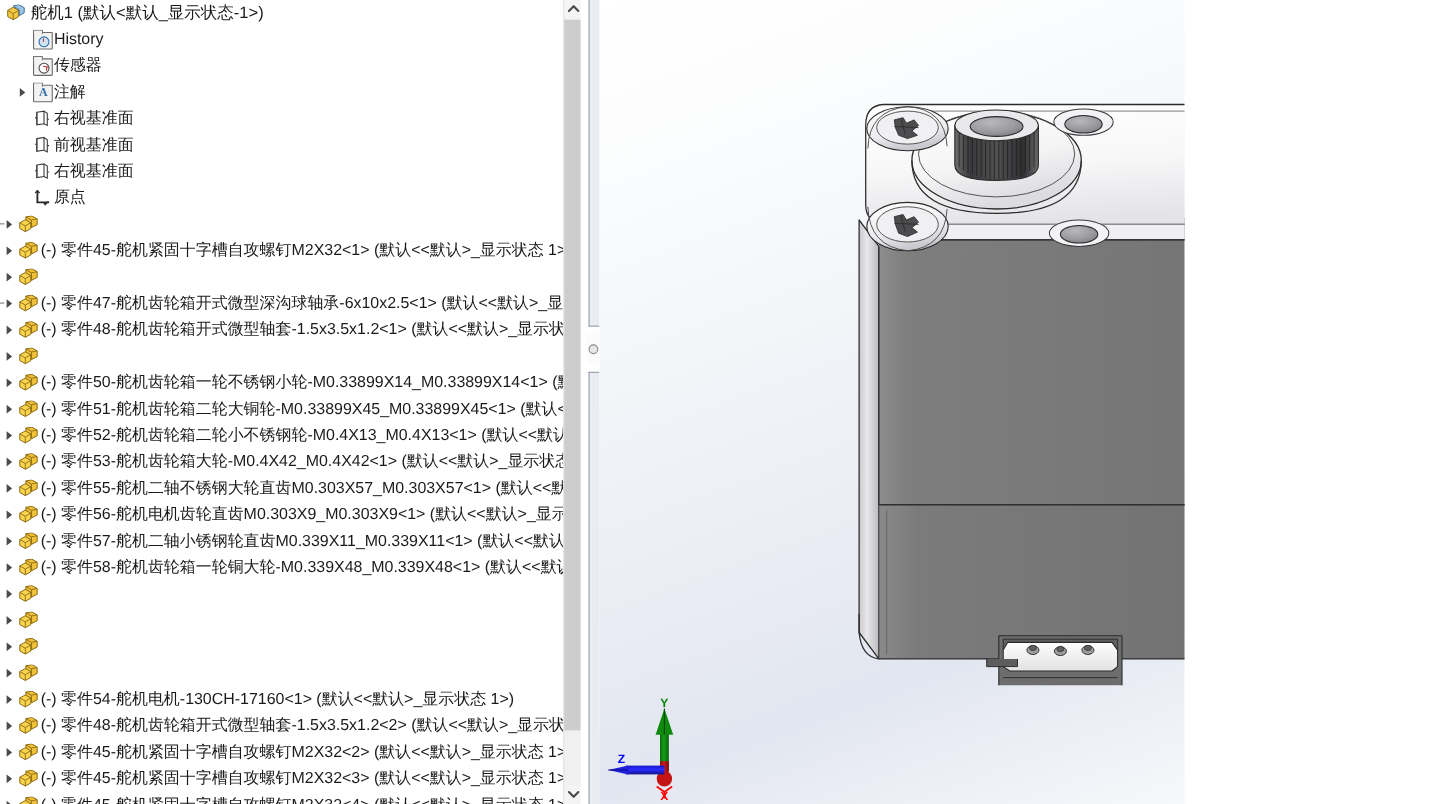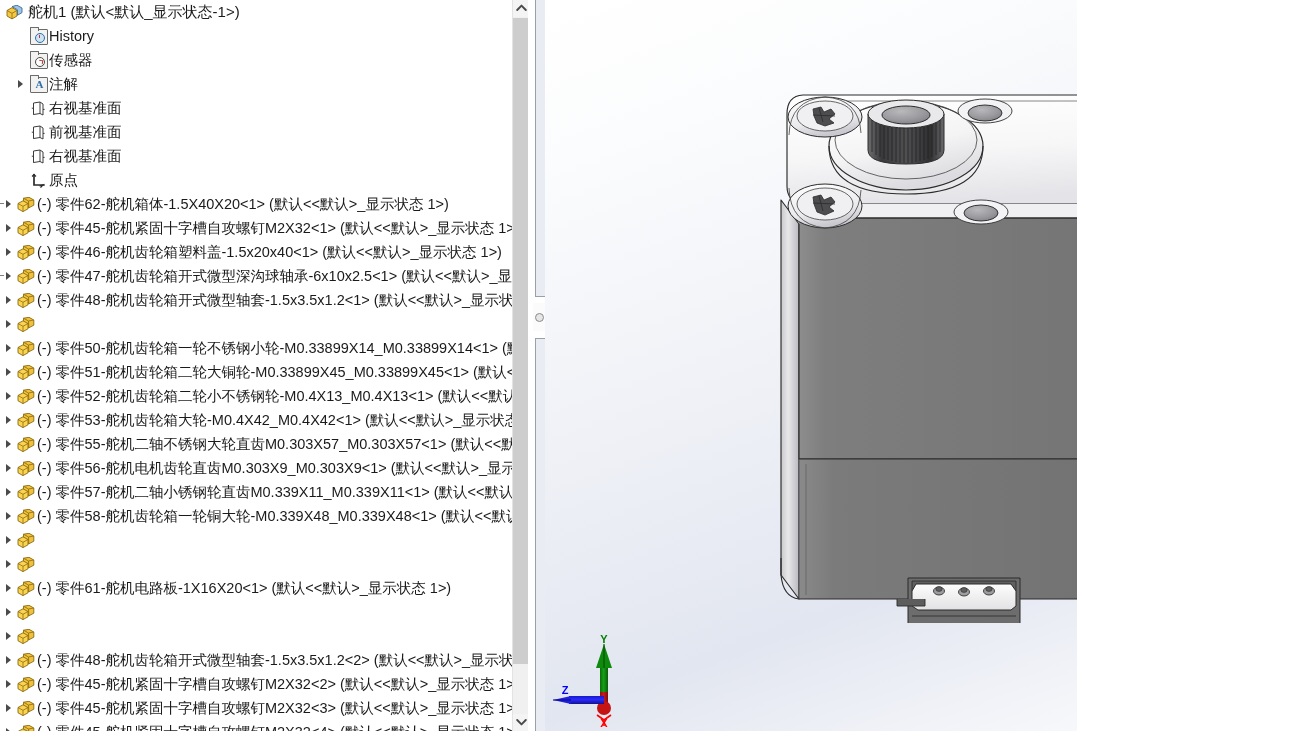--- a/index.html
+++ b/index.html
@@ -396,21 +396,20 @@
             <span class="row-icon">
               <span class="ic ic-part"><svg width="18" height="16" viewBox="0 0 18 16">
                   <path d="M6.5 1.2 L12 0.3 L16.8 3 L16.8 8.2 L11.8 10.8 L6.5 8.2 Z" fill="#f0c13a" stroke="#8a6a12" stroke-width="0.9"></path>
                   <path d="M6.5 1.2 L11.5 4 L16.8 3" fill="none" stroke="#8a6a12" stroke-width="0.8"></path>
                   <path d="M11.5 4 L11.8 10.8" fill="none" stroke="#8a6a12" stroke-width="0.8"></path>
                   <path d="M1 6.5 L6 3.8 L11 6.5 L11 11.8 L6 14.6 L1 11.8 Z" fill="#fad44f" stroke="#8a6a12" stroke-width="0.9"></path>
                   <path d="M1 6.5 L6 9.3 L11 6.5" fill="none" stroke="#8a6a12" stroke-width="0.8"></path>
                   <path d="M6 9.3 L6 14.6" fill="none" stroke="#8a6a12" stroke-width="0.8"></path>
                 </svg></span>
             </span>
-            <span class="row-label">(-) 零件62-舵机箱体-1.5X40X20&lt;1&gt;  (默认&lt;&lt;默认&gt;_显示状态 1&gt;)</span>
           </div>
           <div class="tree-row lvl0">
             <span class="expander has-arrow"></span>
             <span class="row-icon">
               <span class="ic ic-part"><svg width="18" height="16" viewBox="0 0 18 16">
                   <path d="M6.5 1.2 L12 0.3 L16.8 3 L16.8 8.2 L11.8 10.8 L6.5 8.2 Z" fill="#f0c13a" stroke="#8a6a12" stroke-width="0.9"></path>
                   <path d="M6.5 1.2 L11.5 4 L16.8 3" fill="none" stroke="#8a6a12" stroke-width="0.8"></path>
                   <path d="M11.5 4 L11.8 10.8" fill="none" stroke="#8a6a12" stroke-width="0.8"></path>
                   <path d="M1 6.5 L6 3.8 L11 6.5 L11 11.8 L6 14.6 L1 11.8 Z" fill="#fad44f" stroke="#8a6a12" stroke-width="0.9"></path>
                   <path d="M1 6.5 L6 9.3 L11 6.5" fill="none" stroke="#8a6a12" stroke-width="0.8"></path>
@@ -424,21 +423,20 @@
             <span class="row-icon">
               <span class="ic ic-part"><svg width="18" height="16" viewBox="0 0 18 16">
                   <path d="M6.5 1.2 L12 0.3 L16.8 3 L16.8 8.2 L11.8 10.8 L6.5 8.2 Z" fill="#f0c13a" stroke="#8a6a12" stroke-width="0.9"></path>
                   <path d="M6.5 1.2 L11.5 4 L16.8 3" fill="none" stroke="#8a6a12" stroke-width="0.8"></path>
                   <path d="M11.5 4 L11.8 10.8" fill="none" stroke="#8a6a12" stroke-width="0.8"></path>
                   <path d="M1 6.5 L6 3.8 L11 6.5 L11 11.8 L6 14.6 L1 11.8 Z" fill="#fad44f" stroke="#8a6a12" stroke-width="0.9"></path>
                   <path d="M1 6.5 L6 9.3 L11 6.5" fill="none" stroke="#8a6a12" stroke-width="0.8"></path>
                   <path d="M6 9.3 L6 14.6" fill="none" stroke="#8a6a12" stroke-width="0.8"></path>
                 </svg></span>
             </span>
-            <span class="row-label">(-) 零件46-舵机齿轮箱塑料盖-1.5x20x40&lt;1&gt;  (默认&lt;&lt;默认&gt;_显示状态 1&gt;)</span>
           </div>
           <div class="tree-row lvl0">
             <span class="edge-tick"></span>
             <span class="expander has-arrow"></span>
             <span class="row-icon">
               <span class="ic ic-part"><svg width="18" height="16" viewBox="0 0 18 16">
                   <path d="M6.5 1.2 L12 0.3 L16.8 3 L16.8 8.2 L11.8 10.8 L6.5 8.2 Z" fill="#f0c13a" stroke="#8a6a12" stroke-width="0.9"></path>
                   <path d="M6.5 1.2 L11.5 4 L16.8 3" fill="none" stroke="#8a6a12" stroke-width="0.8"></path>
                   <path d="M11.5 4 L11.8 10.8" fill="none" stroke="#8a6a12" stroke-width="0.8"></path>
                   <path d="M1 6.5 L6 3.8 L11 6.5 L11 11.8 L6 14.6 L1 11.8 Z" fill="#fad44f" stroke="#8a6a12" stroke-width="0.9"></path>
@@ -618,47 +616,47 @@
             <span class="row-icon">
               <span class="ic ic-part"><svg width="18" height="16" viewBox="0 0 18 16">
                   <path d="M6.5 1.2 L12 0.3 L16.8 3 L16.8 8.2 L11.8 10.8 L6.5 8.2 Z" fill="#f0c13a" stroke="#8a6a12" stroke-width="0.9"></path>
                   <path d="M6.5 1.2 L11.5 4 L16.8 3" fill="none" stroke="#8a6a12" stroke-width="0.8"></path>
                   <path d="M11.5 4 L11.8 10.8" fill="none" stroke="#8a6a12" stroke-width="0.8"></path>
                   <path d="M1 6.5 L6 3.8 L11 6.5 L11 11.8 L6 14.6 L1 11.8 Z" fill="#fad44f" stroke="#8a6a12" stroke-width="0.9"></path>
                   <path d="M1 6.5 L6 9.3 L11 6.5" fill="none" stroke="#8a6a12" stroke-width="0.8"></path>
                   <path d="M6 9.3 L6 14.6" fill="none" stroke="#8a6a12" stroke-width="0.8"></path>
                 </svg></span>
             </span>
-            <span class="row-label">(-) 零件61-舵机电路板-1X16X20&lt;1&gt;  (默认&lt;&lt;默认&gt;_显示状态 1&gt;)</span>
-          </div>
-          <div class="tree-row lvl0">
-            <span class="expander has-arrow"></span>
-            <span class="row-icon">
-              <span class="ic ic-part"><svg width="18" height="16" viewBox="0 0 18 16">
-                  <path d="M6.5 1.2 L12 0.3 L16.8 3 L16.8 8.2 L11.8 10.8 L6.5 8.2 Z" fill="#f0c13a" stroke="#8a6a12" stroke-width="0.9"></path>
-                  <path d="M6.5 1.2 L11.5 4 L16.8 3" fill="none" stroke="#8a6a12" stroke-width="0.8"></path>
-                  <path d="M11.5 4 L11.8 10.8" fill="none" stroke="#8a6a12" stroke-width="0.8"></path>
-                  <path d="M1 6.5 L6 3.8 L11 6.5 L11 11.8 L6 14.6 L1 11.8 Z" fill="#fad44f" stroke="#8a6a12" stroke-width="0.9"></path>
-                  <path d="M1 6.5 L6 9.3 L11 6.5" fill="none" stroke="#8a6a12" stroke-width="0.8"></path>
-                  <path d="M6 9.3 L6 14.6" fill="none" stroke="#8a6a12" stroke-width="0.8"></path>
-                </svg></span>
-            </span>
-          </div>
-          <div class="tree-row lvl0">
-            <span class="expander has-arrow"></span>
-            <span class="row-icon">
-              <span class="ic ic-part"><svg width="18" height="16" viewBox="0 0 18 16">
-                  <path d="M6.5 1.2 L12 0.3 L16.8 3 L16.8 8.2 L11.8 10.8 L6.5 8.2 Z" fill="#f0c13a" stroke="#8a6a12" stroke-width="0.9"></path>
-                  <path d="M6.5 1.2 L11.5 4 L16.8 3" fill="none" stroke="#8a6a12" stroke-width="0.8"></path>
-                  <path d="M11.5 4 L11.8 10.8" fill="none" stroke="#8a6a12" stroke-width="0.8"></path>
-                  <path d="M1 6.5 L6 3.8 L11 6.5 L11 11.8 L6 14.6 L1 11.8 Z" fill="#fad44f" stroke="#8a6a12" stroke-width="0.9"></path>
-                  <path d="M1 6.5 L6 9.3 L11 6.5" fill="none" stroke="#8a6a12" stroke-width="0.8"></path>
-                  <path d="M6 9.3 L6 14.6" fill="none" stroke="#8a6a12" stroke-width="0.8"></path>
-                </svg></span>
-            </span>
+          </div>
+          <div class="tree-row lvl0">
+            <span class="expander has-arrow"></span>
+            <span class="row-icon">
+              <span class="ic ic-part"><svg width="18" height="16" viewBox="0 0 18 16">
+                  <path d="M6.5 1.2 L12 0.3 L16.8 3 L16.8 8.2 L11.8 10.8 L6.5 8.2 Z" fill="#f0c13a" stroke="#8a6a12" stroke-width="0.9"></path>
+                  <path d="M6.5 1.2 L11.5 4 L16.8 3" fill="none" stroke="#8a6a12" stroke-width="0.8"></path>
+                  <path d="M11.5 4 L11.8 10.8" fill="none" stroke="#8a6a12" stroke-width="0.8"></path>
+                  <path d="M1 6.5 L6 3.8 L11 6.5 L11 11.8 L6 14.6 L1 11.8 Z" fill="#fad44f" stroke="#8a6a12" stroke-width="0.9"></path>
+                  <path d="M1 6.5 L6 9.3 L11 6.5" fill="none" stroke="#8a6a12" stroke-width="0.8"></path>
+                  <path d="M6 9.3 L6 14.6" fill="none" stroke="#8a6a12" stroke-width="0.8"></path>
+                </svg></span>
+            </span>
+          </div>
+          <div class="tree-row lvl0">
+            <span class="expander has-arrow"></span>
+            <span class="row-icon">
+              <span class="ic ic-part"><svg width="18" height="16" viewBox="0 0 18 16">
+                  <path d="M6.5 1.2 L12 0.3 L16.8 3 L16.8 8.2 L11.8 10.8 L6.5 8.2 Z" fill="#f0c13a" stroke="#8a6a12" stroke-width="0.9"></path>
+                  <path d="M6.5 1.2 L11.5 4 L16.8 3" fill="none" stroke="#8a6a12" stroke-width="0.8"></path>
+                  <path d="M11.5 4 L11.8 10.8" fill="none" stroke="#8a6a12" stroke-width="0.8"></path>
+                  <path d="M1 6.5 L6 3.8 L11 6.5 L11 11.8 L6 14.6 L1 11.8 Z" fill="#fad44f" stroke="#8a6a12" stroke-width="0.9"></path>
+                  <path d="M1 6.5 L6 9.3 L11 6.5" fill="none" stroke="#8a6a12" stroke-width="0.8"></path>
+                  <path d="M6 9.3 L6 14.6" fill="none" stroke="#8a6a12" stroke-width="0.8"></path>
+                </svg></span>
+            </span>
+            <span class="row-label">(-) 零件54-舵机电机-130CH-17160&lt;1&gt;  (默认&lt;&lt;默认&gt;_显示状态 1&gt;)</span>
           </div>
           <div class="tree-row lvl0">
             <span class="expander has-arrow"></span>
             <span class="row-icon">
               <span class="ic ic-part"><svg width="18" height="16" viewBox="0 0 18 16">
                   <path d="M6.5 1.2 L12 0.3 L16.8 3 L16.8 8.2 L11.8 10.8 L6.5 8.2 Z" fill="#f0c13a" stroke="#8a6a12" stroke-width="0.9"></path>
                   <path d="M6.5 1.2 L11.5 4 L16.8 3" fill="none" stroke="#8a6a12" stroke-width="0.8"></path>
                   <path d="M11.5 4 L11.8 10.8" fill="none" stroke="#8a6a12" stroke-width="0.8"></path>
                   <path d="M1 6.5 L6 3.8 L11 6.5 L11 11.8 L6 14.6 L1 11.8 Z" fill="#fad44f" stroke="#8a6a12" stroke-width="0.9"></path>
                   <path d="M1 6.5 L6 9.3 L11 6.5" fill="none" stroke="#8a6a12" stroke-width="0.8"></path>

